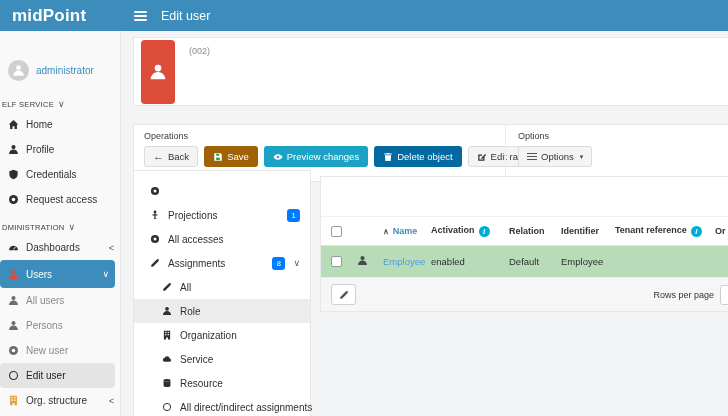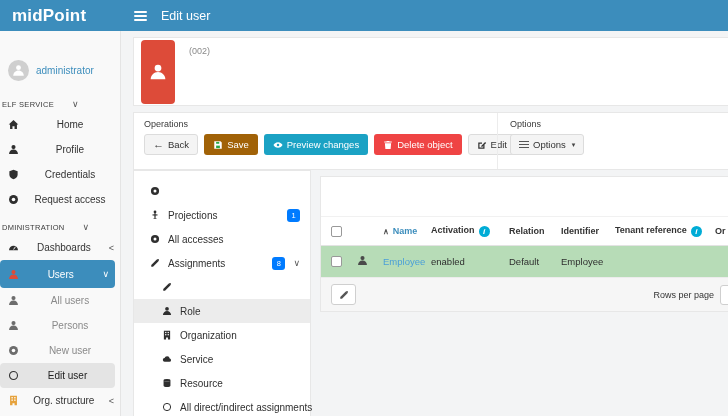--- a/index.html
+++ b/index.html
@@ -12,56 +12,56 @@
   .bars { margin-left:14px; cursor:pointer; }
   .bars span { display:block; width:13px; height:2px; background:#fff; margin:2px 0; border-radius:1px; }
   .page-title { color:#fff; font-size:12.5px; margin-left:14px; }
 
   
   .sidebar { position:absolute; top:31px; left:0; width:121px; bottom:0; background:#f9f9f9; border-right:1px solid #e4e4e4; overflow:hidden; }
   .side-user { display:flex; align-items:center; gap:7px; padding:9px 8px 8px 8px; cursor:pointer;margin-top:20px; }
   .avatar { width:21px; height:21px; border-radius:50%; background:#cfcfcf; display:flex; align-items:center; justify-content:center; flex:0 0 auto; }
   .avatar svg { width:13px; height:13px; fill:#fff; }
   .side-user-name { color:#3c8dbc; font-size:10px; }
-  .side-section { display:flex; align-items:center; gap:18px; font-size:7.5px; color:#3a3a3a; padding:10px 8px 3px 2px; letter-spacing:.3px; cursor:pointer; }
+  .side-section { display:flex; align-items:center; gap:4px; font-size:7.5px; color:#3a3a3a; padding:10px 8px 3px 2px; letter-spacing:.3px; cursor:pointer; }
   .side-item { display:flex; align-items:center; gap:7px; height:25px; padding:0 6px 0 8px; font-size:10px; color:#333; cursor:pointer; }
   .side-item .ic { width:11px; height:11px; display:flex; align-items:center; justify-content:center; flex:0 0 auto; }
   .side-item .ic svg { width:11px; height:11px; fill:#2f2f2f; }
-  .side-item .lbl { flex:1 1 auto; white-space:nowrap;text-align:center; }
+  .side-item .lbl { flex:1 1 auto; white-space:nowrap; }
   .side-item .chev { font-size:9px; color:#555; }
   .side-item.sub .lbl { color:#8a8a8a; }
   .side-item.sub .ic svg { fill:#6d6d6d; }
   .side-item.active-blue { background:#3c8dbc; border-radius:4px; margin-right:5px; height:28px; color:#fff; }
   .side-item.active-blue .lbl { color:#fff; }
   .side-item.active-blue .chev { color:#fff; }
   .side-item.active-blue .ic svg { fill:#dd4b39; }
   .side-item.active-gray { background:#e4e4e4; border-radius:4px; margin-right:5px; }
   .side-item.active-gray .lbl { color:#222; }
   .chev-txt { font-size:9px; color:#555; font-family:"Liberation Sans",sans-serif; }
 
   
   .main { position:absolute; top:31px; left:121px; right:0; bottom:0; }
   .card { position:absolute; background:#fff; border:1px solid #e7e7e7; }
 
   .summary-card { left:12px; top:6px; right:-1px; height:69px; }
   .focus-avatar { position:absolute; left:7px; top:2px; width:34px; height:64px; background:#dd4b39; border-radius:4px; display:flex; align-items:center; justify-content:center; }
   .focus-avatar svg { width:18px; height:18px; fill:#fff; }
   .summary-sub { position:absolute; left:55px; top:8px; font-size:9px; color:#8a8a8a; }
 
-  .ops-card { left:12px; top:81px; right:-1px; height:58px; display:flex; }
+  .ops-card { left:12px; top:93px; right:-1px; height:58px; display:flex;gap:8px; }
   .ops-left { width:316px; padding:6px 0 0 10px; }
   .ops-right { flex:1; border-left:1px solid #ececec; padding:6px 12px 0 12px;margin-left:47px; }
   .group-label { font-size:9px; color:#3a3a3a; margin-bottom:5px; }
   .btn-row { display:flex; gap:6px; }
   .btn { display:inline-flex; align-items:center; gap:4px; height:21px; padding:0 8px; font-size:9.5px; border-radius:3px; border:1px solid transparent; cursor:pointer; font-family:"Liberation Sans",sans-serif; white-space:nowrap; }
   .btn svg { width:10px; height:10px; }
   .btn.light { background:#f4f4f4; border-color:#dcdcdc; color:#333; }
   .btn.green { background:#a16207; color:#fff; }
   .btn.cyan { background:#1ba2c4; color:#fff; }
-  .btn.red { background:#ef4444; color:#fff; }
+  .btn.red { background:#0369a1; color:#fff; }
   .btn .arrow { font-size:11px; line-height:1; }
   .mini-bars span { display:block; width:10px; height:1.5px; background:#555; margin:1.5px 0; }
   .caret-down { font-size:7px; color:#444; margin-left:2px; }
 
   .menu-card { left:12px; top:139px; width:178px; bottom:-2px; padding-top:8px; }
   .menu-item { display:flex; align-items:center; gap:8px; height:24px; padding:0 10px 0 16px; font-size:10px; color:#2f2f2f; cursor:pointer; }
   .menu-item.sub { padding-left:28px; }
   .menu-item.selected { background:#ececec; }
   .menu-item .ic { width:10px; height:10px; display:flex; align-items:center; justify-content:center; flex:0 0 auto; }
   .menu-item .ic svg { width:10px; height:10px; fill:#2f2f2f; }
@@ -349,20 +349,21 @@
         <span class="badge">8</span>
         <span class="chev-txt">∨</span>
       </div>
       <div class="menu-item sub">
         <span class="ic">
             <svg viewBox="0 0 16 16">
               <path d="M2 11.2L10.8 2.4l2.8 2.8L4.8 14H2z"></path>
               <circle cx="12.8" cy="3.2" r="1.6"></circle>
             </svg>
           </span>
+        <span class="lbl">All</span>
       </div>
       <div class="menu-item sub selected">
         <span class="ic">
             <svg viewBox="0 0 16 16">
               <circle cx="8" cy="4.5" r="3"></circle>
               <path d="M1.5 14.5c0-3.6 2.9-6.5 6.5-6.5s6.5 2.9 6.5 6.5z"></path>
             </svg>
           </span>
         <span class="lbl">Role</span>
       </div>

